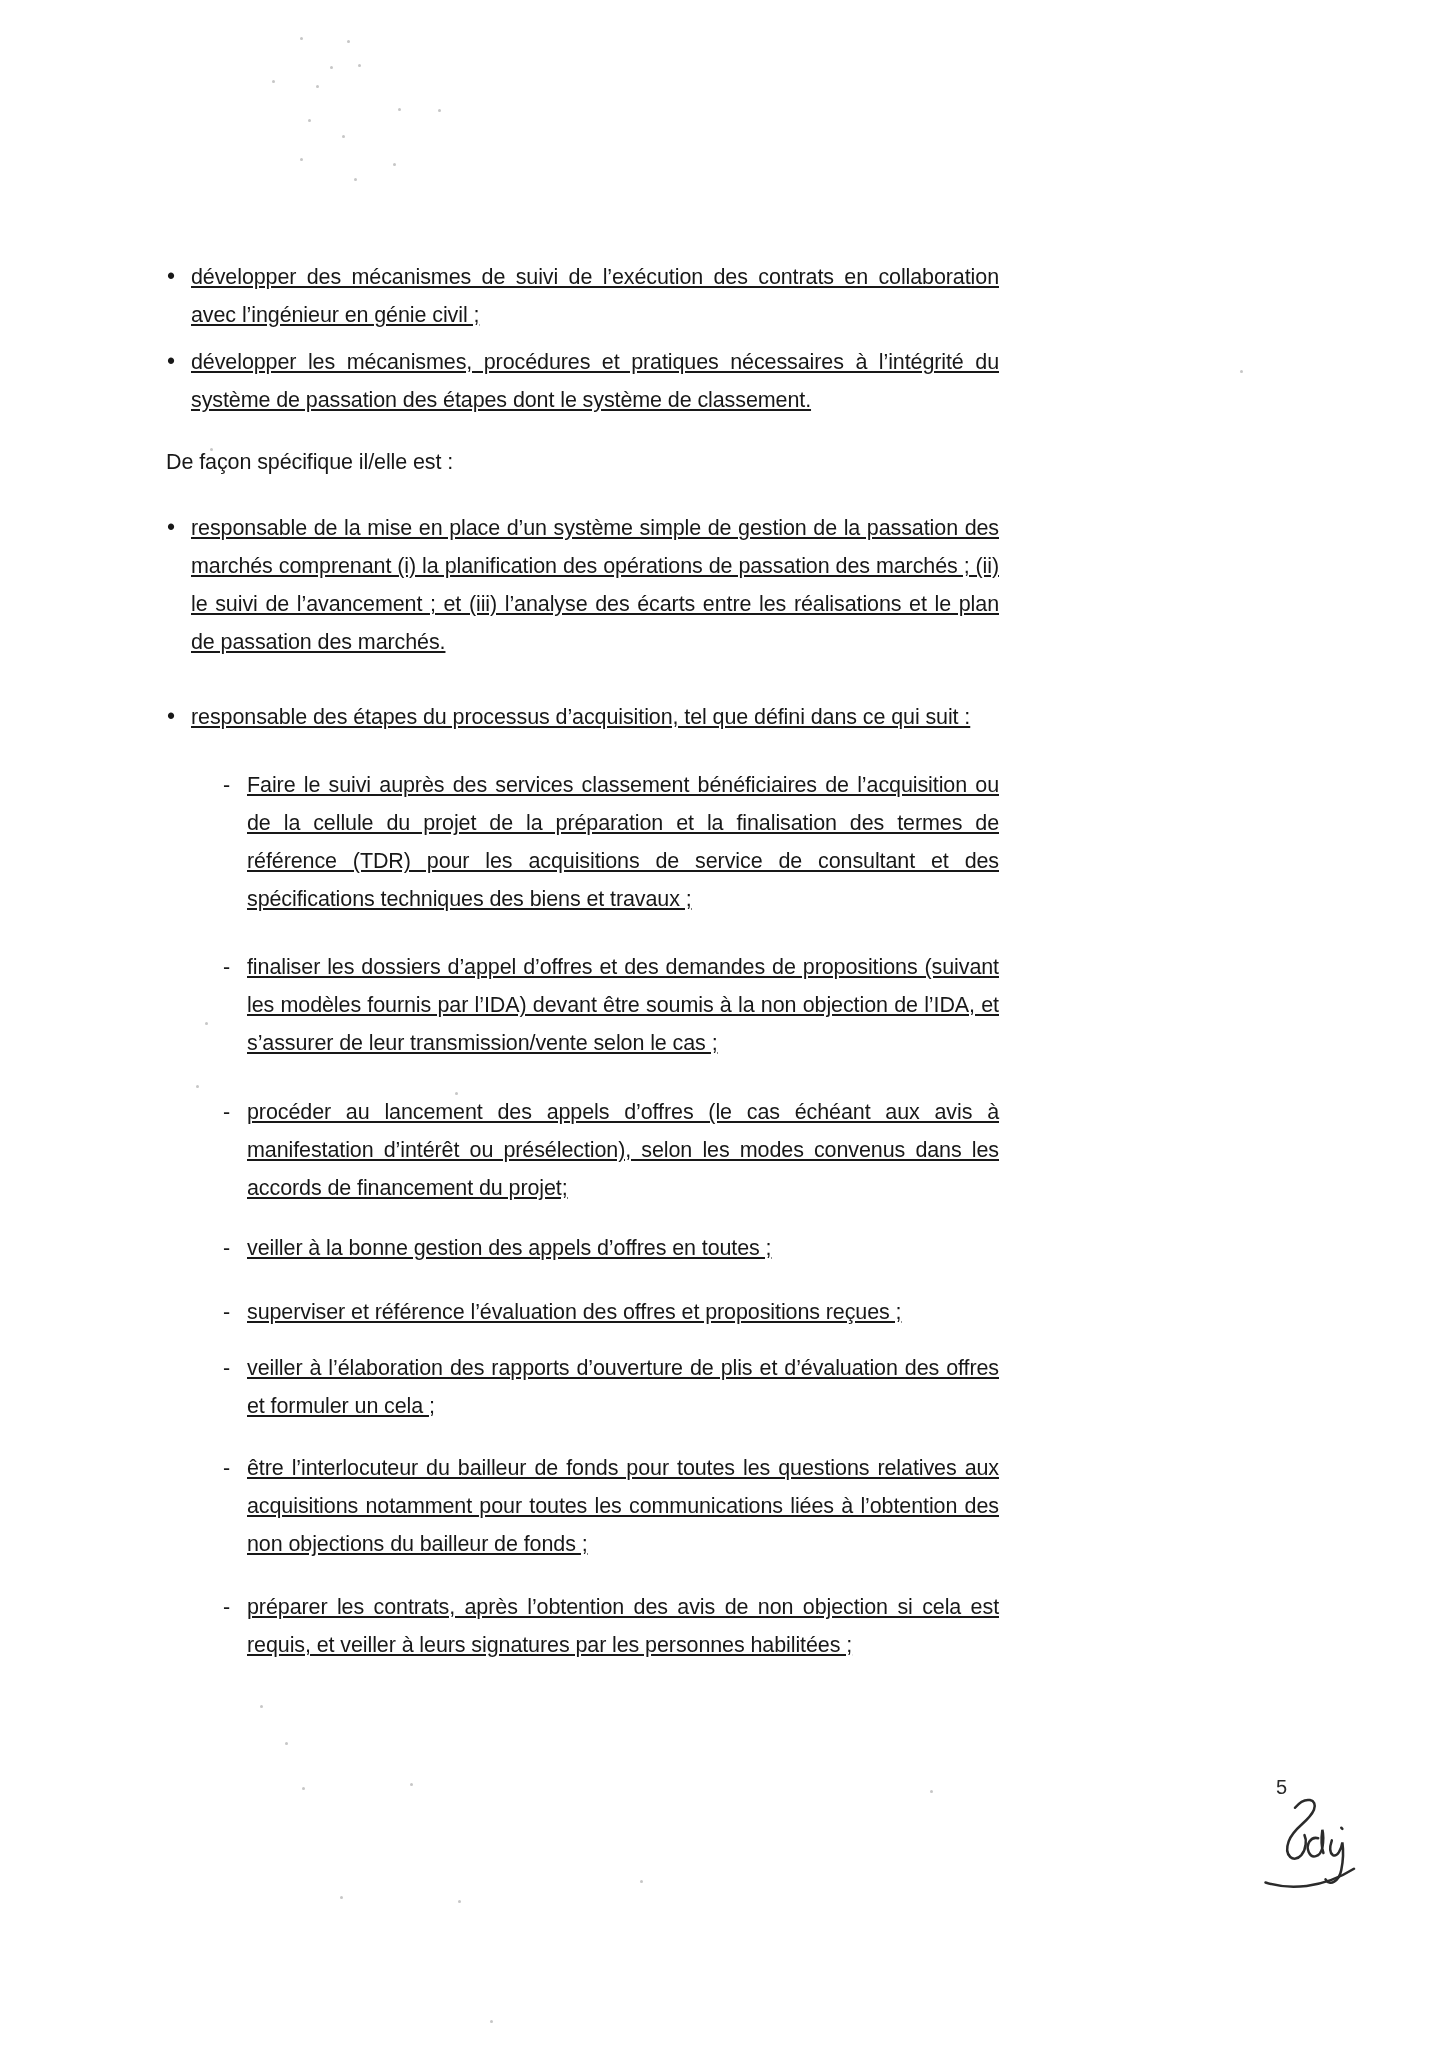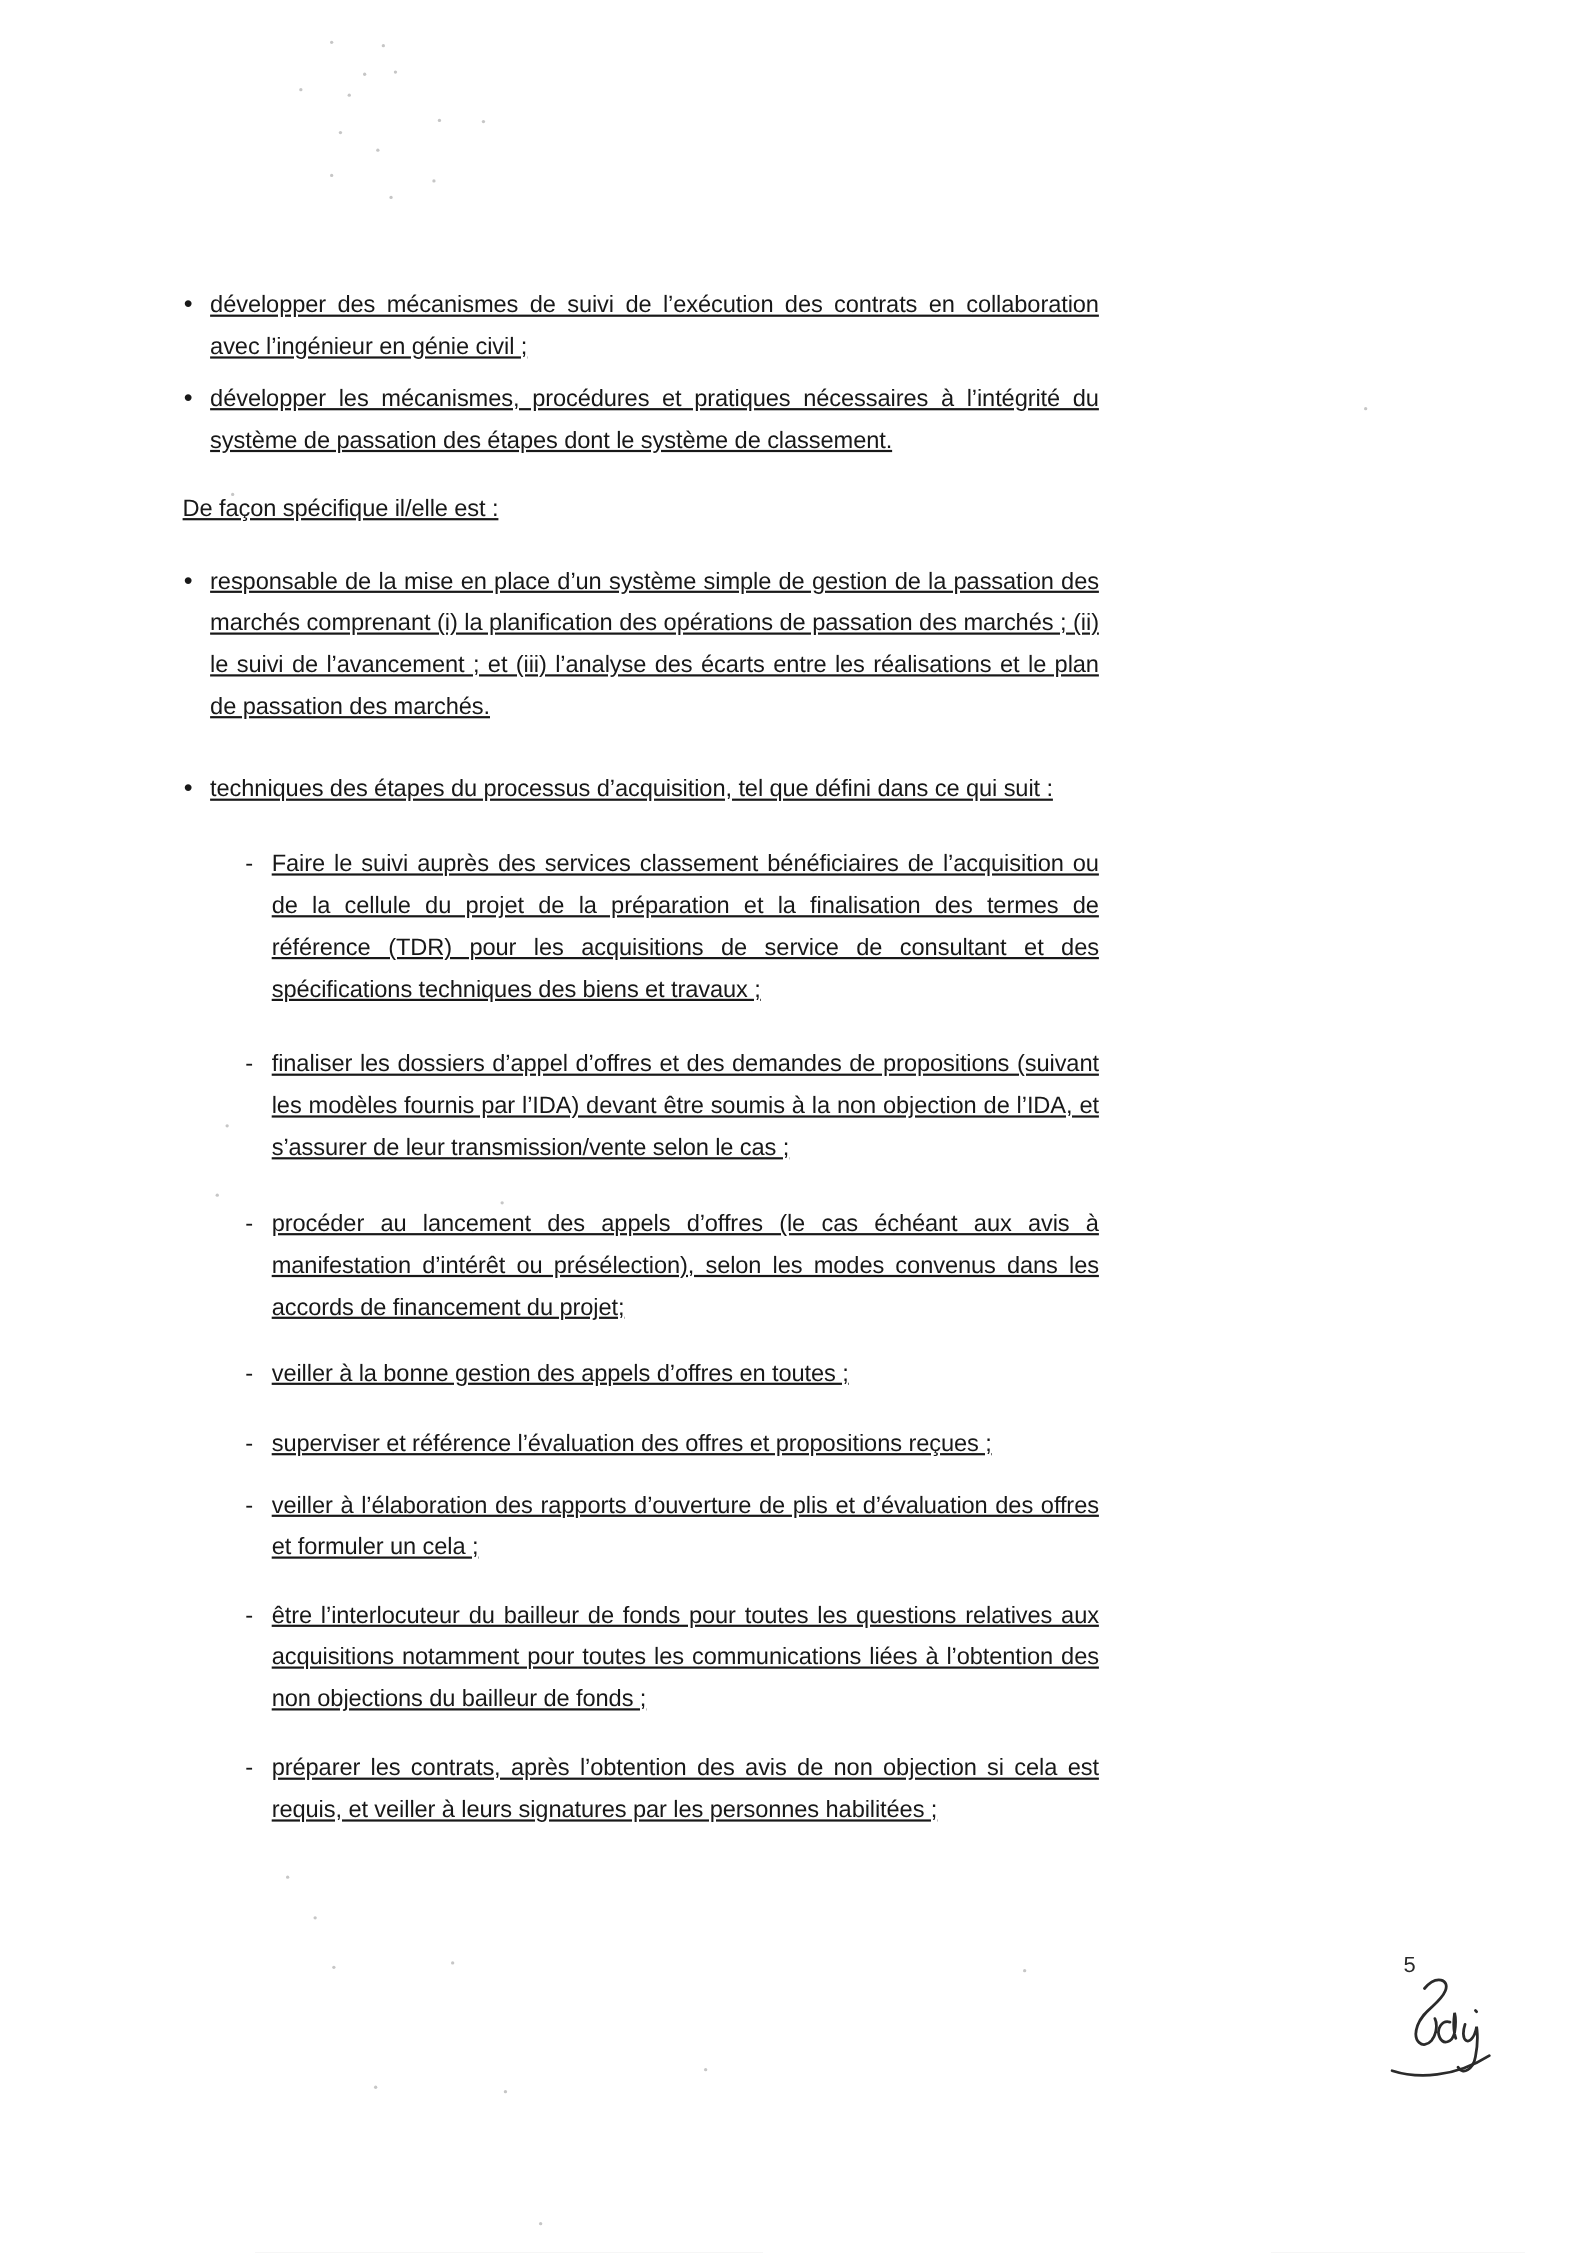--- a/index.html
+++ b/index.html
@@ -22,21 +22,21 @@
     line-height: 38px;
     letter-spacing: -0.1px;
     -webkit-font-smoothing: antialiased;
   }
   .item { position: relative; text-align: justify; text-align-last: left; }
   .item .txt { margin: 0; display: block; text-decoration: underline; }
   .bullet { padding-left: 25px; }
   .bullet > .marker { position: absolute; left: 1px; top: -1px; font-size: 23px; }
   .dash { padding-left: 81px; }
   .dash > .marker { position: absolute; left: 57px; top: 0; }
-  .lead { margin: 0 0 28px 0; text-align: left; text-decoration: underline; }
+  .lead { margin: 0 0 28px 0; text-align: left; }
   .gb1 { margin-bottom: 9px; }
   .gb2 { margin-bottom: 24px; }
   .gb3 { margin-bottom: 37px; }
   .gb4 { margin-bottom: 30px; }
   .gd1 { margin-bottom: 30px; }
   .gd2 { margin-bottom: 31px; }
   .gd3 { margin-bottom: 22px; }
   .gd4 { margin-bottom: 26px; }
   .gd5 { margin-bottom: 18px; }
   .gd6 { margin-bottom: 24px; }
@@ -91,21 +91,21 @@
 
     <p class="lead">De façon spécifique il/elle est :</p>
 
     <div class="item bullet gb3">
       <span class="marker">•</span>
       <p class="txt">responsable de la mise en place d’un système simple de gestion de la passation des marchés comprenant (i) la planification des opérations de passation des marchés ; (ii) le suivi de l’avancement ; et (iii) l’analyse des écarts entre les réalisations et le plan de passation des marchés.</p>
     </div>
 
     <div class="item bullet gb4">
       <span class="marker">•</span>
-      <p class="txt">techniques des étapes du processus d’acquisition, tel que défini dans ce qui suit :</p>
+      <p class="txt">responsable des étapes du processus d’acquisition, tel que défini dans ce qui suit :</p>
     </div>
 
     <div class="item dash gd1">
       <span class="marker">-</span>
       <p class="txt">Faire le suivi auprès des services classement bénéficiaires de l’acquisition ou de la cellule du projet de la préparation et la finalisation des termes de référence (TDR) pour les acquisitions de service de consultant et des spécifications techniques des biens et travaux ;</p>
     </div>
 
     <div class="item dash gd2">
       <span class="marker">-</span>
       <p class="txt">finaliser les dossiers d’appel d’offres et des demandes de propositions (suivant les modèles fournis par l’IDA) devant être soumis à la non objection de l’IDA, et s’assurer de leur transmission/vente selon le cas ;</p>

